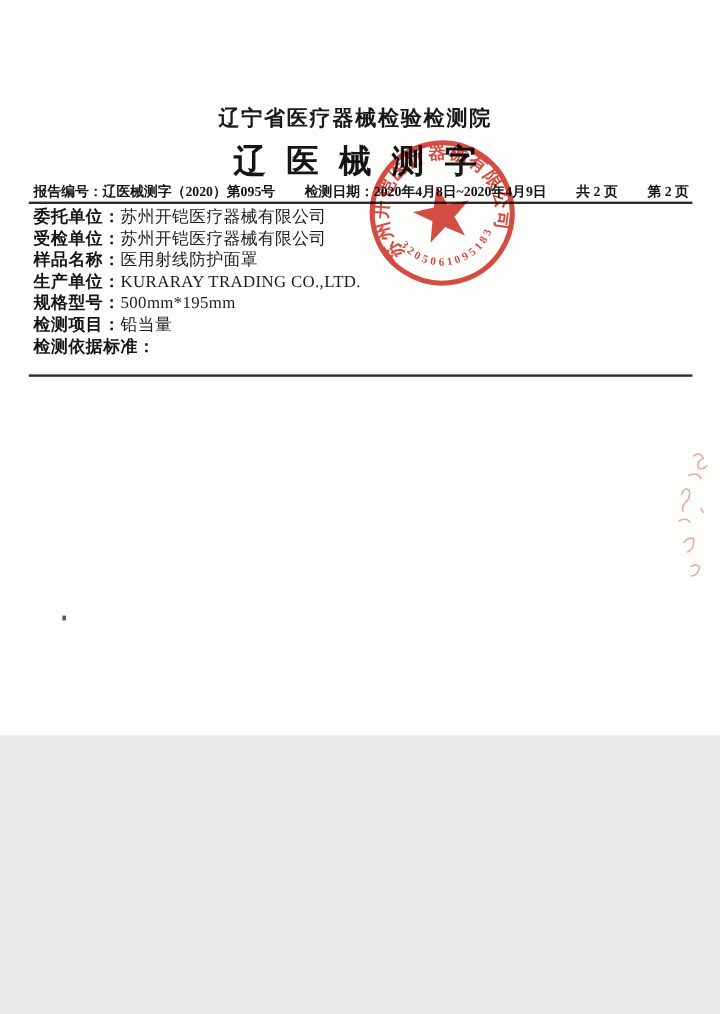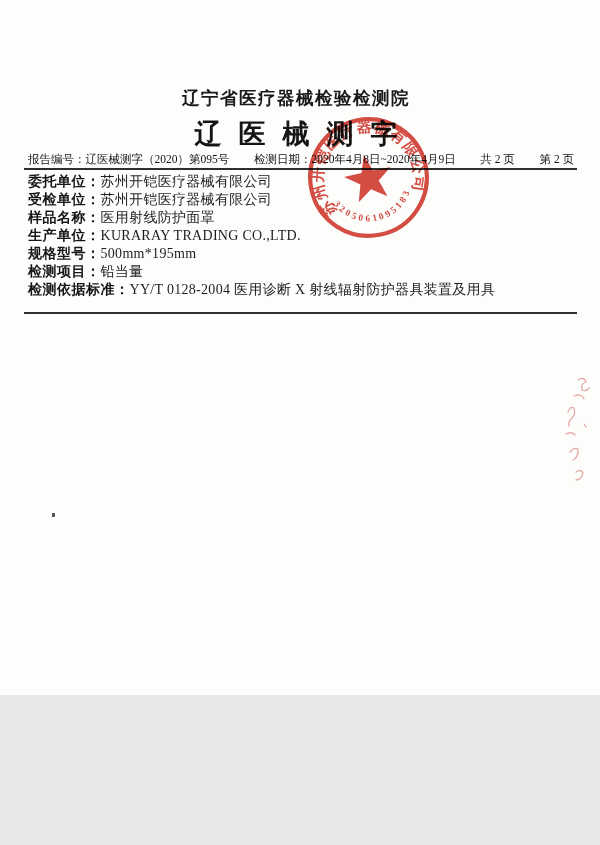--- a/index.html
+++ b/index.html
@@ -1,35 +1,35 @@
 <!DOCTYPE html>
 <html><head>
 <meta charset="utf-8">
 <style>
   html,body{margin:0;padding:0;background:#e8e8e8;}
   .page{
-    position:relative; width:600px; height:695px; background:#fdfdfc;
+    position:relative; width:600px; height:613px; background:#fdfdfc;
     font-family:"Liberation Serif","DejaVu Serif",serif; color:#1e1e1e;
     overflow:hidden;
   }
   .title1{
     position:absolute; top:86px; left:0; width:592px; text-align:center;
     font-size:17.5px; font-weight:bold; letter-spacing:1.5px; color:#191919;
   }
   .title2{
     position:absolute; top:116px; left:0; width:592px;
     display:flex; justify-content:center;
   }
   .title2 span{
     font-size:27px; font-weight:bold; letter-spacing:17px; margin-right:-17px; color:#151515;
   }
   .info-row{
     position:absolute; top:152px; left:28px; width:546px;
     display:flex; justify-content:space-between; align-items:baseline;
-    font-size:11.5px; font-weight:normal; white-space:nowrap; color:#151515;
+    font-size:11.5px; font-weight:bold; white-space:nowrap; color:#151515;
   }
   .rule{position:absolute; left:24px; width:553px; height:2px; background:#2e2e2e;}
   .rule.r1{top:168px;}
   .rule.r2{top:312px;}
   .rule.footer-rule{top:777px; width:521px; height:1.5px; background:#565656;}
   .fields{position:absolute; top:173px; left:28px; width:548px; font-size:14px;}
   .fields .frow{height:18px; line-height:18px; display:flex; white-space:nowrap;}
   .fields .flabel{font-weight:bold; letter-spacing:0.5px; color:#161616;}
   .fields .fvalue{font-weight:normal; color:#1d1d1d; letter-spacing:0.3px;}
   .results{position:absolute; top:322px; left:28px; width:548px; font-size:12.5px;}
@@ -96,21 +96,20 @@
     <div class="frow">
         <span class="flabel">规格型号：</span>
         <span class="fvalue">500mm*195mm</span>
       </div>
     <div class="frow">
         <span class="flabel">检测项目：</span>
         <span class="fvalue">铅当量</span>
       </div>
     <div class="frow">
         <span class="flabel">检测依据标准：</span>
-        <span class="fvalue">YY/T 0128-2004 医用诊断 X 射线辐射防护器具装置及用具</span>
       </div>
   </div>
 
   <div class="rule r2"></div>
 
 
   <svg class="stamp" viewBox="0 0 120 120">
     <circle class="seal-ring" cx="60" cy="60" r="56" stroke="#d0342a"></circle>
     <path id="arcTop" d="M 24 85.3 A 44 44 0 1 1 96 85.3" fill="none"></path>
     <path id="arcBottom" d="M 20.5 74.4 A 42 42 0 0 0 99.5 74.4" fill="none"></path>

